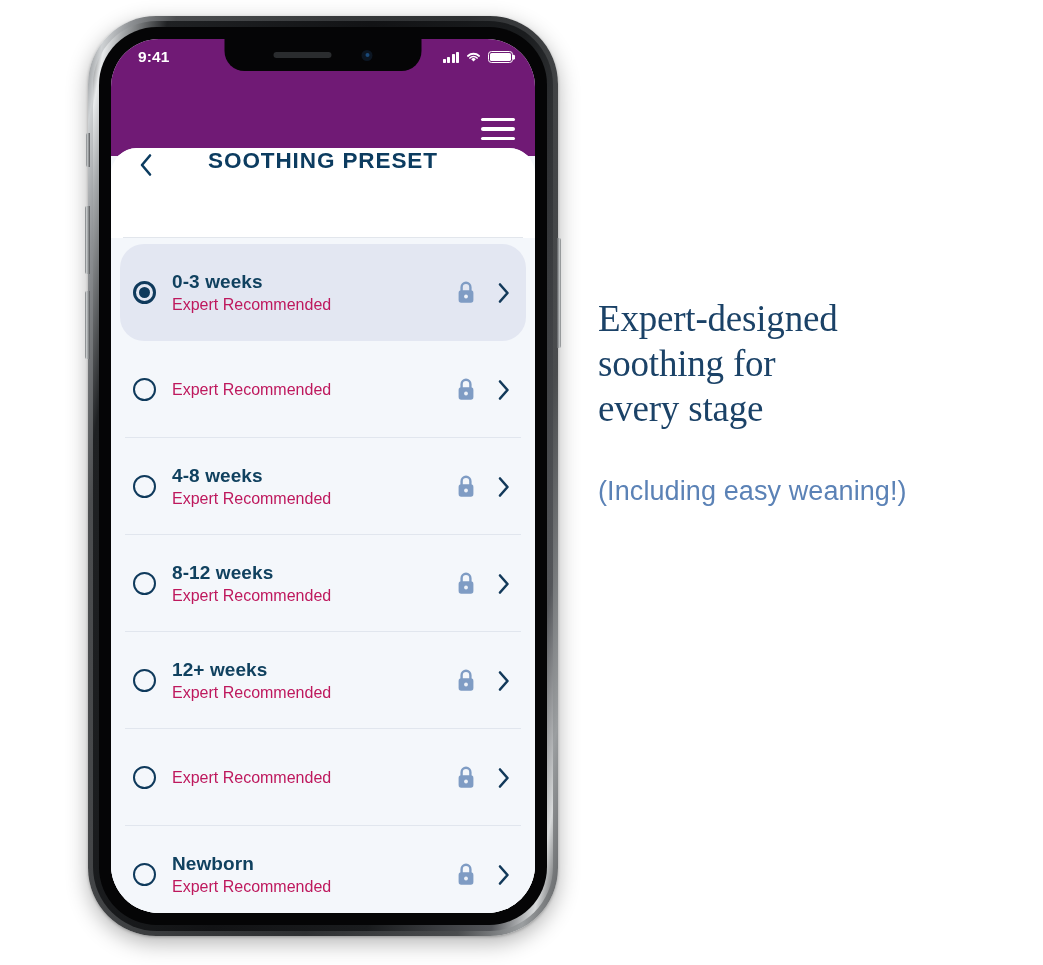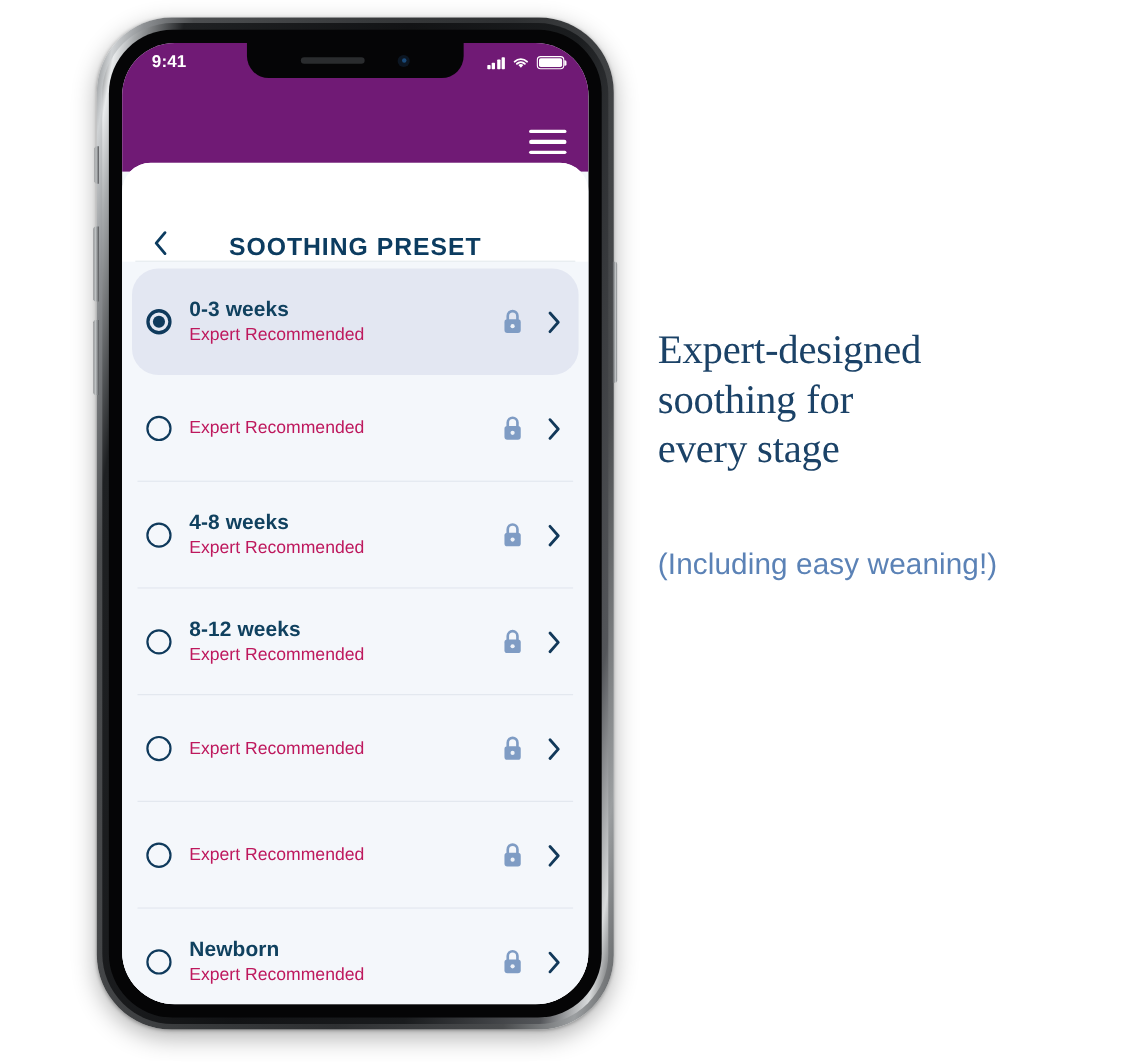--- a/index.html
+++ b/index.html
@@ -200,21 +200,21 @@
     background: #f4f7fb;
     border-radius: 26px 26px 0 0;
     overflow: hidden;
     z-index: 20;
   }
   .titlebar {
     position: relative;
     height: 90px;
     background: #ffffff;
     display: flex;
-    align-items: flex-end;
+    align-items: flex-start;
     padding: 0 18px;
   }
   .titlebar::after {
     content: "";
     position: absolute;
     left: 12px; right: 12px; bottom: 0;
     height: 1px;
     background: #e2e6ec;
   }
   .back-btn {
@@ -327,21 +327,21 @@
   .copy-head {
     font-family: "Liberation Serif", "DejaVu Serif", serif;
     font-size: 37px;
     line-height: 1.22;
     font-weight: 400;
     color: #1b4267;
     letter-spacing: -.2px;
     white-space: pre-line;
   }
   .copy-sub {
-    margin-top: 66px;
+    margin-top: 44px;
     font-size: 27px;
     font-weight: 400;
     color: #5b82b6;
     letter-spacing: .1px;
     line-height: 1.25;
   }
 </style>
 </head>
 <body>
 
@@ -482,20 +482,21 @@
             <div class="chev-icon">
               <svg width="13" height="22" viewBox="0 0 13 22">
                 <path d="M3 2.5 10.5 11 3 19.5" stroke="#12395a" stroke-width="2.6" fill="none" stroke-linecap="round" stroke-linejoin="round"></path>
               </svg>
             </div>
           </div>
 
           <div class="preset-row">
             <div class="radio"></div>
             <div class="preset-text">
+              <div class="preset-name">12+ weeks</div>
               <div class="preset-sub">Expert Recommended</div>
             </div>
             <div class="lock-icon">
               <svg width="22" height="25" viewBox="0 0 22 25">
                 <path d="M6.6 10.5V7.2a4.4 4.4 0 0 1 8.8 0v3.3" stroke="#7f9cc4" stroke-width="2.4" fill="none" stroke-linecap="round"></path>
                 <rect x="3.6" y="10.3" width="14.8" height="12.4" rx="2.6" fill="#7f9cc4"></rect>
                 <circle cx="11" cy="16.5" r="1.9" fill="#eef2f8"></circle>
               </svg>
             </div>
             <div class="chev-icon">

